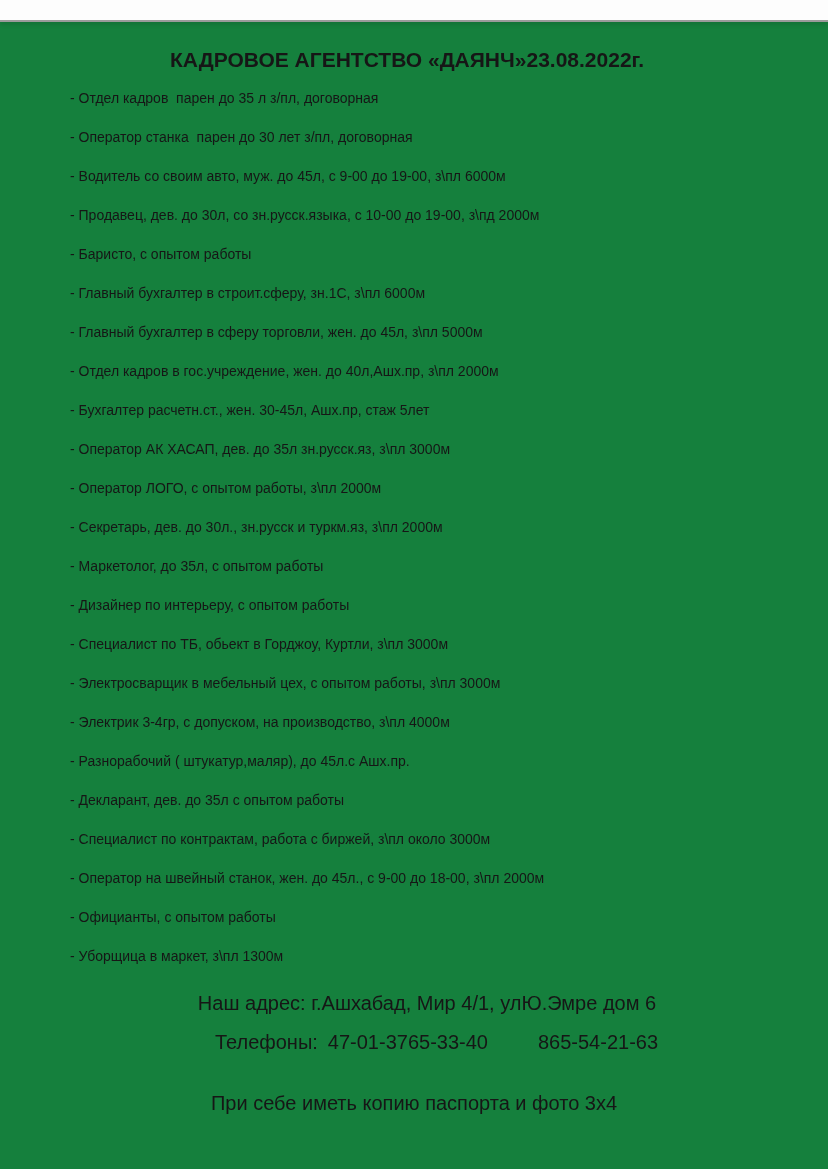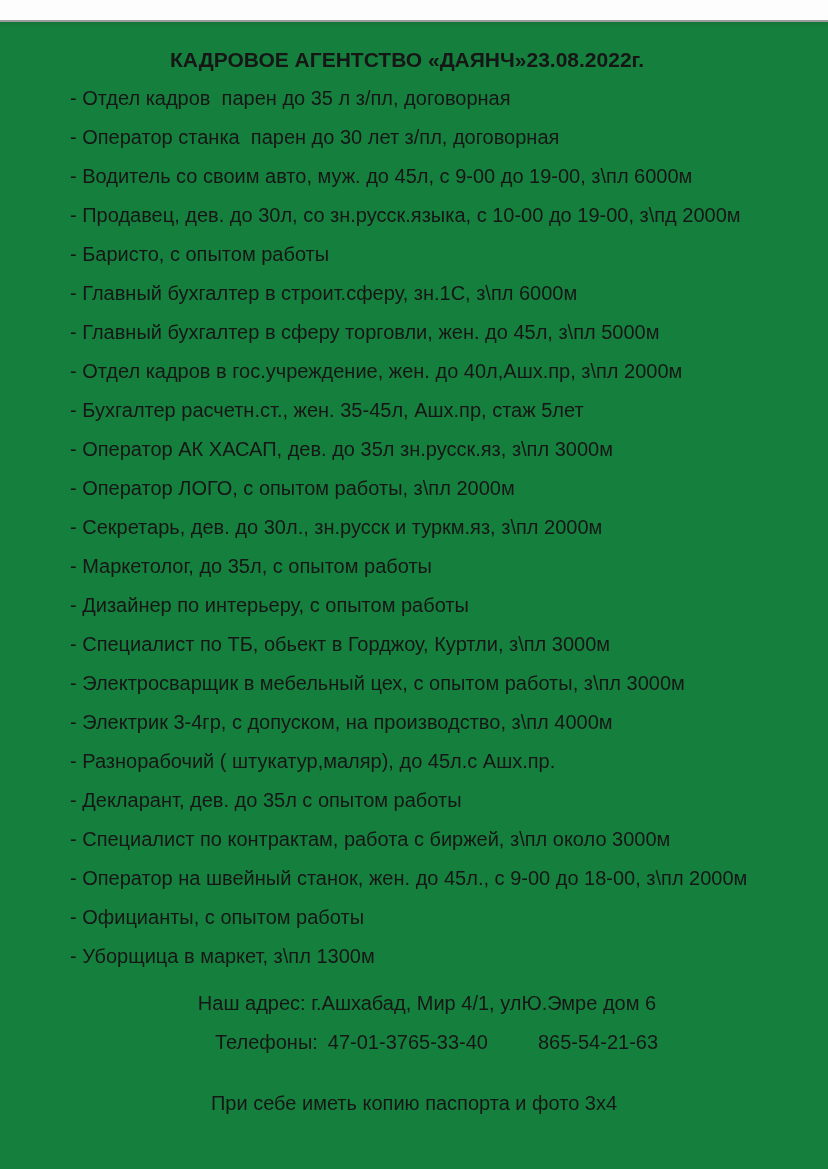--- a/index.html
+++ b/index.html
@@ -37,21 +37,21 @@
     padding-left: 170px;
     font-weight: bold;
     font-size: 21px;
   }
   .title-row .doc-date {
   }
   .vacancy-list .vacancy {
     height: 39px;
     line-height: 39px;
     padding-left: 70px;
-    font-size: 20px;
+    font-size: 14px;
     white-space: pre;
   }
   .footer {
     margin-top: 8px;
     font-size: 20px;
   }
   .footer .line {
     height: 39px;
     line-height: 39px;
   }
@@ -87,21 +87,21 @@
 
     <div class="vacancy-list">
         <div class="vacancy">- Отдел кадров  парен до 35 л з/пл, договорная</div>
         <div class="vacancy">- Оператор станка  парен до 30 лет з/пл, договорная</div>
         <div class="vacancy">- Водитель со своим авто, муж. до 45л, с 9-00 до 19-00, з\пл 6000м</div>
         <div class="vacancy">- Продавец, дев. до 30л, со зн.русск.языка, с 10-00 до 19-00, з\пд 2000м</div>
         <div class="vacancy">- Баристо, с опытом работы</div>
         <div class="vacancy">- Главный бухгалтер в строит.сферу, зн.1С, з\пл 6000м</div>
         <div class="vacancy">- Главный бухгалтер в сферу торговли, жен. до 45л, з\пл 5000м</div>
         <div class="vacancy">- Отдел кадров в гос.учреждение, жен. до 40л,Ашх.пр, з\пл 2000м</div>
-        <div class="vacancy">- Бухгалтер расчетн.ст., жен. 35-45л, Ашх.пр, стаж 5лет</div>
+        <div class="vacancy">- Бухгалтер расчетн.ст., жен. 30-45л, Ашх.пр, стаж 5лет</div>
         <div class="vacancy">- Оператор АК ХАСАП, дев. до 35л зн.русск.яз, з\пл 3000м</div>
         <div class="vacancy">- Оператор ЛОГО, с опытом работы, з\пл 2000м</div>
         <div class="vacancy">- Секретарь, дев. до 30л., зн.русск и туркм.яз, з\пл 2000м</div>
         <div class="vacancy">- Маркетолог, до 35л, с опытом работы</div>
         <div class="vacancy">- Дизайнер по интерьеру, с опытом работы</div>
         <div class="vacancy">- Специалист по ТБ, обьект в Горджоу, Куртли, з\пл 3000м</div>
         <div class="vacancy">- Электросварщик в мебельный цех, с опытом работы, з\пл 3000м</div>
         <div class="vacancy">- Электрик 3-4гр, с допуском, на производство, з\пл 4000м</div>
         <div class="vacancy">- Разнорабочий ( штукатур,маляр), до 45л.с Ашх.пр.</div>
         <div class="vacancy">- Декларант, дев. до 35л с опытом работы</div>

